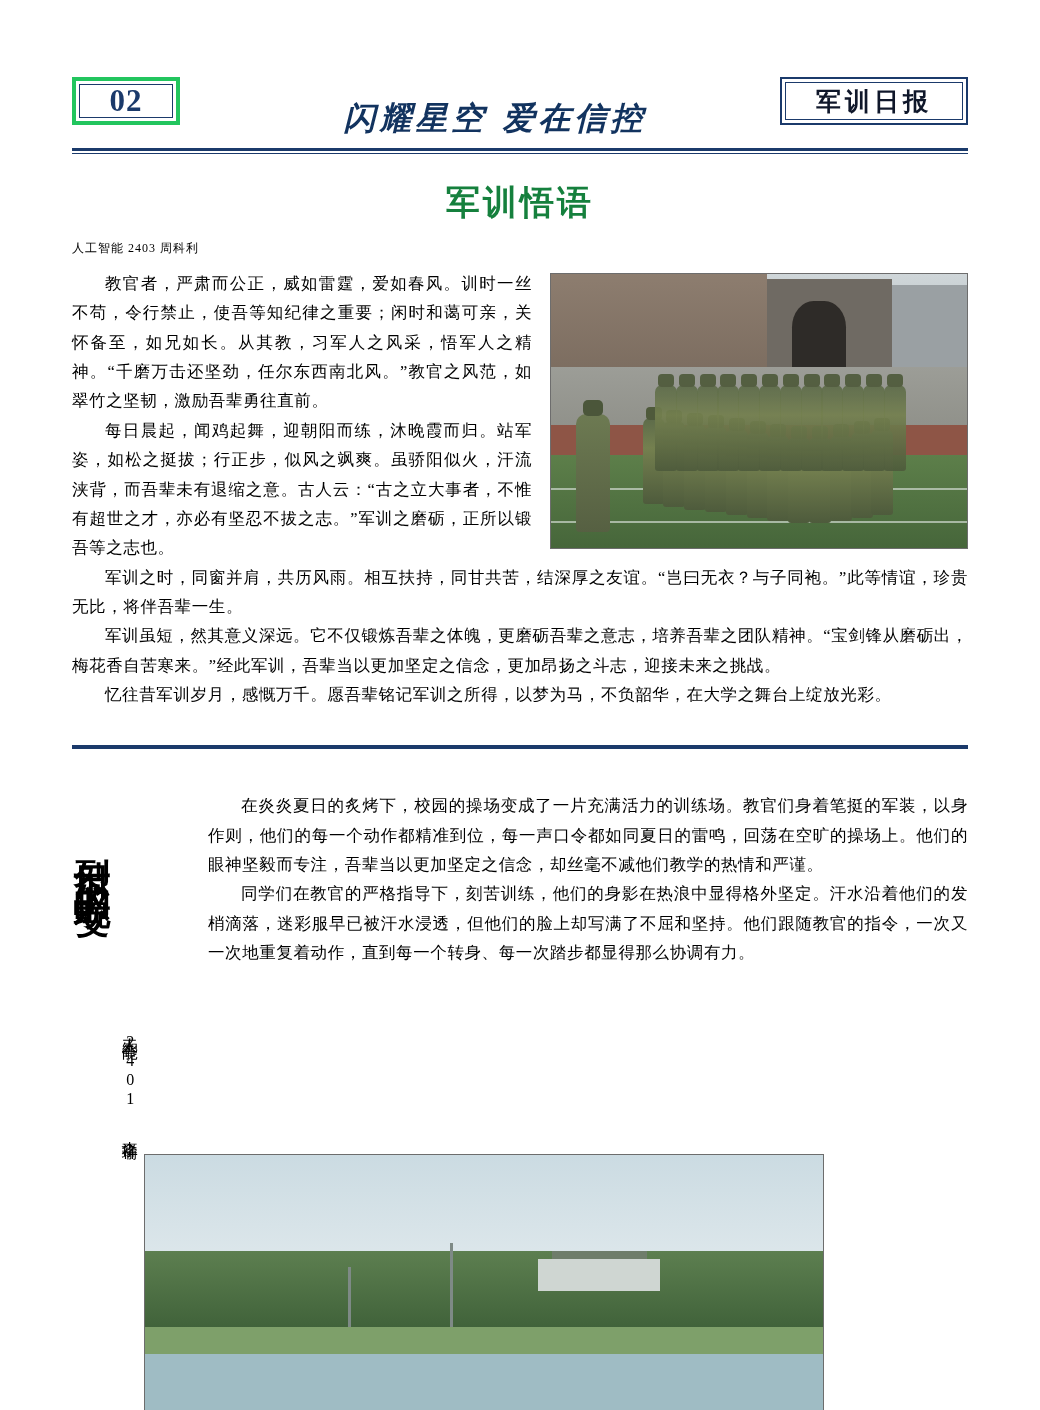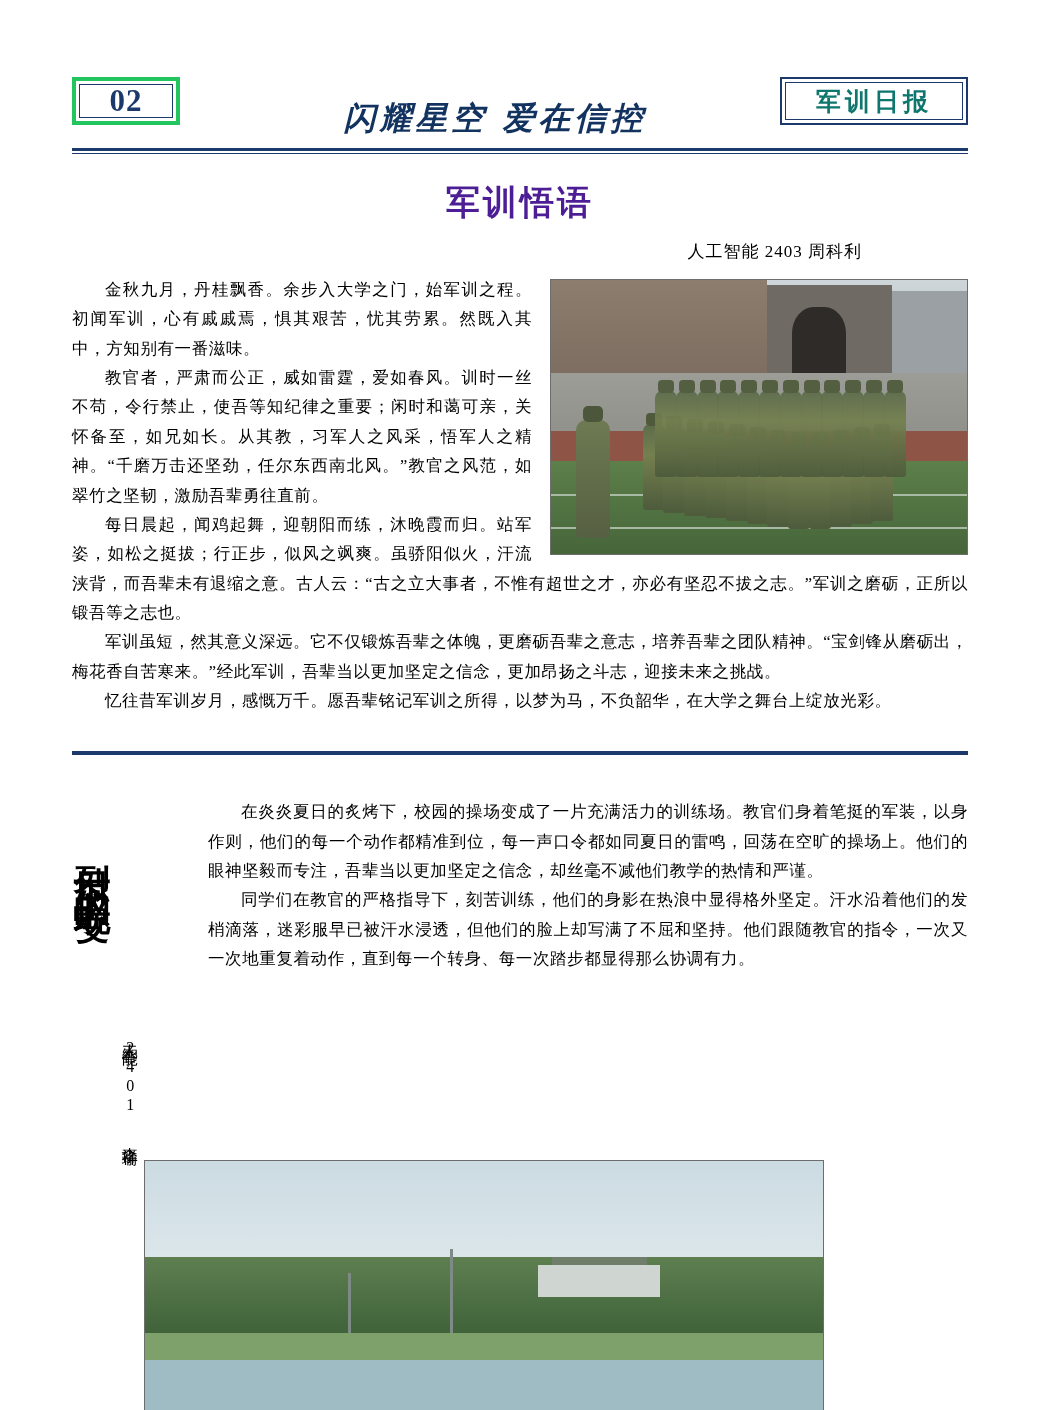--- a/index.html
+++ b/index.html
@@ -90,21 +90,21 @@
     left: 3px;
     top: 3px;
     right: 3px;
     bottom: 3px;
     border: 1px solid #1b3a6b;
   }
   .masthead-brand span {
     font-family: "DejaVu Sans", sans-serif;
     font-size: 25px;
     font-weight: bold;
-    color: #0f766e;
+    color: #0f172a;
     letter-spacing: 4px;
     position: relative;
     z-index: 2;
   }
   .masthead-rule {
     height: 3px;
     background: #1b3a6b;
     margin-top: 4px;
   }
   .masthead-rule.thin {
@@ -115,25 +115,24 @@
   
   .article-1 {
     margin-top: 26px;
   }
   .article-title {
     text-align: center;
     font-family: "DejaVu Sans", sans-serif;
     font-weight: bold;
     font-size: 34px;
     letter-spacing: 3px;
-    color: #4c1d95;
+    color: #15803d;
   }
   .byline-1 {
-    text-align: right;
-    font-size: 17px;
+    font-size: 12px;
     margin-top: 14px;
     padding-right: 106px;
     font-family: "Liberation Serif", serif;
     letter-spacing: 1px;
   }
 
   .body-block {
     margin-top: 12px;
     font-size: 16.5px;
     line-height: 1.78;
@@ -291,23 +290,23 @@
           <div class="p1-sold" style="left:50%;  bottom:28%; opacity:.92;"></div>
           <div class="p1-sold" style="left:55%;  bottom:28%; opacity:.92;"></div>
           <div class="p1-sold" style="left:60%;  bottom:28%; opacity:.92;"></div>
           <div class="p1-sold" style="left:65%;  bottom:28%; opacity:.92;"></div>
           <div class="p1-sold" style="left:70%;  bottom:28%; opacity:.92;"></div>
           <div class="p1-sold" style="left:75%;  bottom:28%; opacity:.92;"></div>
           <div class="p1-sold" style="left:80%;  bottom:28%; opacity:.92;"></div>
         </div>
       </div>
 
-      <p data-interactable="false">金秋九月，丹桂飘香。余步入大学之门，始军训之程。初闻军训，心有戚戚焉，惧其艰苦，忧其劳累。然既入其中，方知别有一番滋味。</p>
       <p data-interactable="false">教官者，严肃而公正，威如雷霆，爱如春风。训时一丝不苟，令行禁止，使吾等知纪律之重要；闲时和蔼可亲，关怀备至，如兄如长。从其教，习军人之风采，悟军人之精神。“千磨万击还坚劲，任尔东西南北风。”教官之风范，如翠竹之坚韧，激励吾辈勇往直前。</p>
       <p data-interactable="false">每日晨起，闻鸡起舞，迎朝阳而练，沐晚霞而归。站军姿，如松之挺拔；行正步，似风之飒爽。虽骄阳似火，汗流浃背，而吾辈未有退缩之意。古人云：“古之立大事者，不惟有超世之才，亦必有坚忍不拔之志。”军训之磨砺，正所以锻吾等之志也。</p>
+      <p data-interactable="false">军训之时，同窗并肩，共历风雨。相互扶持，同甘共苦，结深厚之友谊。“岂曰无衣？与子同袍。”此等情谊，珍贵无比，将伴吾辈一生。</p>
       <p data-interactable="false">军训虽短，然其意义深远。它不仅锻炼吾辈之体魄，更磨砺吾辈之意志，培养吾辈之团队精神。“宝剑锋从磨砺出，梅花香自苦寒来。”经此军训，吾辈当以更加坚定之信念，更加昂扬之斗志，迎接未来之挑战。</p>
       <p data-interactable="false">忆往昔军训岁月，感慨万千。愿吾辈铭记军训之所得，以梦为马，不负韶华，在大学之舞台上绽放光彩。</p>
     </div>
   </div>
 
   <div class="section-divider" data-interactable="false"></div>
 
   <div class="article-2" data-interactable="false">
     <div class="vertical-head" data-interactable="false">
       <div class="v-title" data-interactable="false">烈日下的蜕变</div>

